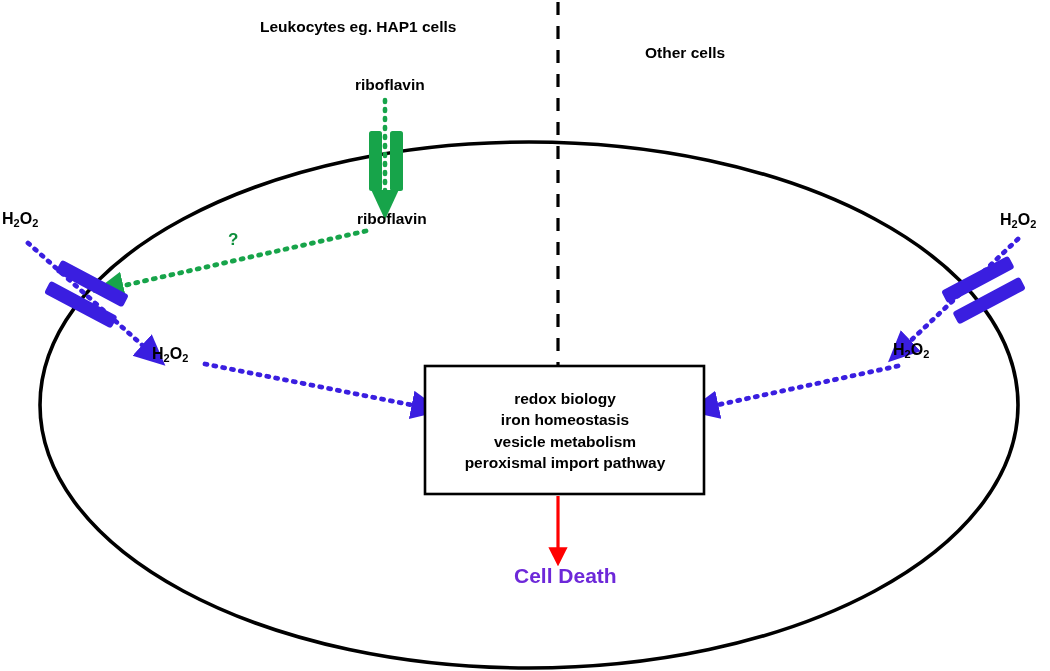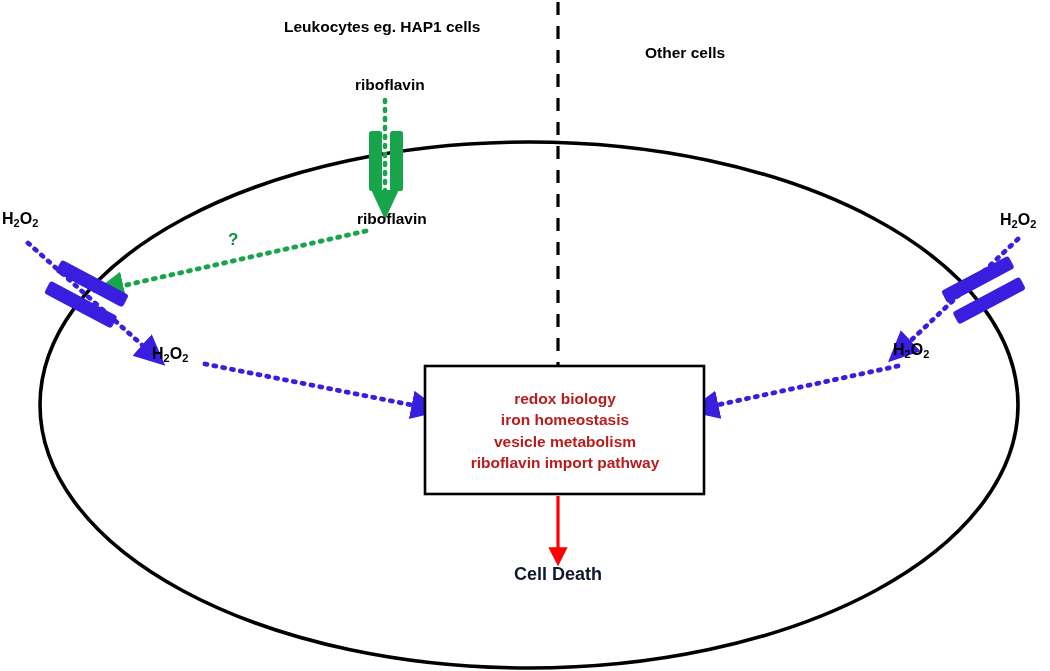--- a/index.html
+++ b/index.html
@@ -42,37 +42,37 @@
     font-size: 11px;
     vertical-align: baseline;
     position: relative;
     top: 3px;
   }
   .qmark {
     font-size: 17px;
     color: #0e8f3c;
   }
   .celldeath {
-    font-size: 18px;
-    color: #0f172a;
+    font-size: 21px;
+    color: #6d28d9;
   }
   .boxtext {
     position: absolute;
     left: 426px;
     top: 367px;
     width: 278px;
     height: 127px;
     display: flex;
     flex-direction: column;
     align-items: center;
     justify-content: center;
     font-family: "Liberation Sans", sans-serif;
     font-weight: bold;
     font-size: 15.5px;
-    color: #b91c1c;
+    color: #000000;
     line-height: 1.38;
     text-align: center;
   }
   .boxtext div { white-space: nowrap; }
 </style>
 </head>
 <body>
 
 <div id="stage">
 
@@ -116,21 +116,21 @@
       <rect x="-38" y="4" width="76" height="14" rx="3" fill="#3a1ee0"></rect>
     </g>
 
     <line x1="898" y1="366" x2="708" y2="407" stroke="#3a1ee0" stroke-width="4.8" stroke-dasharray="2 7" stroke-linecap="round" marker-end="url(#arrow-blue)"></line>
 
     <rect x="425" y="366" width="279" height="128" fill="#ffffff" stroke="#000000" stroke-width="2.6"></rect>
 
     <line x1="558" y1="496" x2="558" y2="552" stroke="#ff0000" stroke-width="3.2" marker-end="url(#arrow-red)"></line>
   </svg>
 
-  <div class="lbl hdr" style="left:284px; top:18px;">Leukocytes eg. HAP1 cells</div>
+  <div class="lbl hdr" style="left:260px; top:18px;">Leukocytes eg. HAP1 cells</div>
 
   <div class="lbl hdr" style="left:645px; top:18px;margin-top:26px;">Other cells</div>
 
   <div class="lbl" style="left:355px; top:76px; font-size:15.5px;">riboflavin</div>
 
   <div class="lbl" style="left:357px; top:210px; font-size:15.5px;">riboflavin</div>
 
   <div class="lbl qmark" style="left:228px; top:230px;">?</div>
 
   <div class="lbl mol" style="left:2px; top:210px;">
@@ -146,18 +146,18 @@
   </div>
 
   <div class="lbl mol" style="left:893px; top:341px;">
     <span>H</span><sub>2</sub><span>O</span><sub>2</sub>
   </div>
 
   <div class="boxtext">
     <div>redox biology</div>
     <div>iron homeostasis</div>
     <div>vesicle metabolism</div>
-    <div>riboflavin import pathway</div>
+    <div>peroxismal import pathway</div>
   </div>
 
   <div class="lbl celldeath" style="left:514px; top:564px;">Cell Death</div>
 
 </div>
 
 </body></html>

